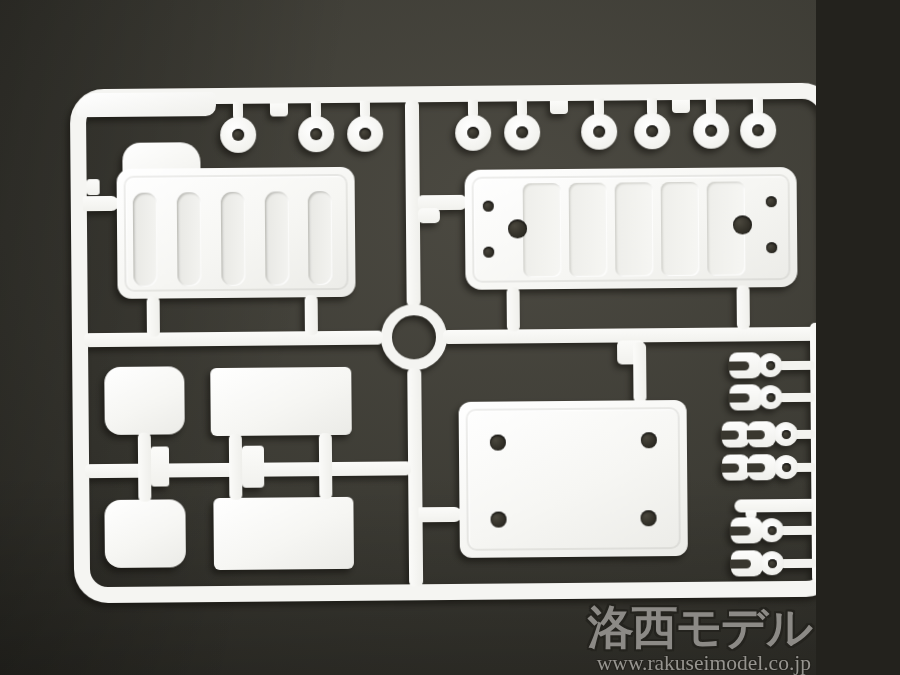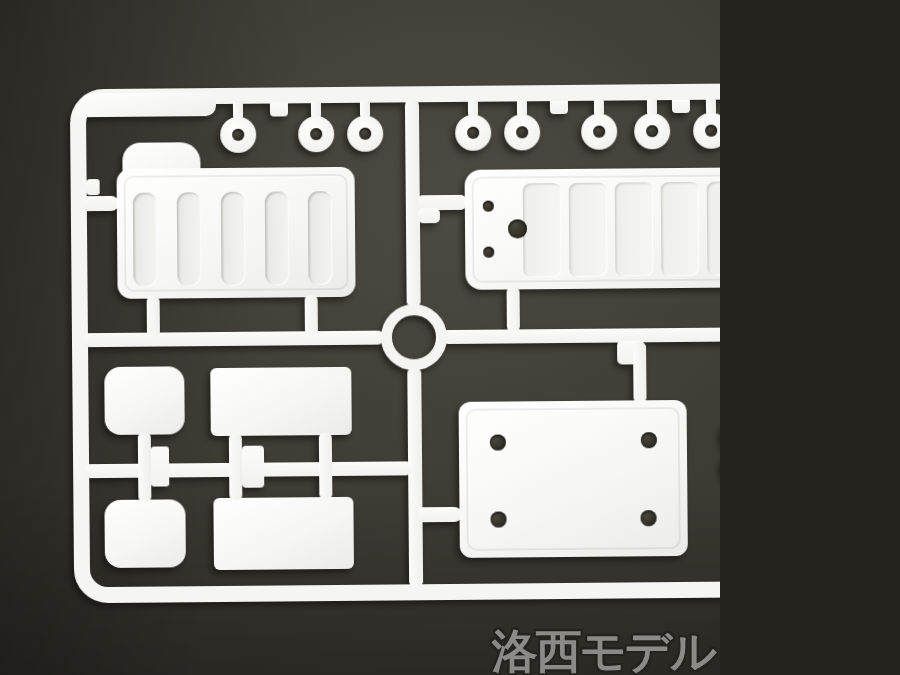--- a/index.html
+++ b/index.html
@@ -1,16 +1,16 @@
 <!DOCTYPE html>
 <html style="--wm-text: #908e8a; --wm-url-text: #9b9994; --wm-outline: #24231e;"><head>
 <meta charset="utf-8">
 <style>
   html,body{margin:0;padding:0;background:#23221d;}
-  #photo{position:relative;width:720px;height:675px;overflow:hidden;
+  #photo{position:relative;width:816px;height:675px;overflow:hidden;
     font-family:"Liberation Sans",sans-serif;
     background:
       linear-gradient(100deg, rgba(0,0,0,0.28) 0%, rgba(0,0,0,0) 38%),
       linear-gradient(0deg, rgba(0,0,0,0.22) 0%, rgba(0,0,0,0) 30%),
       radial-gradient(130% 115% at 63% 30%, #4c4a42 0%, #3b3a33 48%, #2d2c26 82%, #232219 100%);
   }
   #sprue{position:absolute;left:0;top:0;width:900px;height:675px;
     transform:rotate(-0.5deg);transform-origin:450px 340px;
     filter:drop-shadow(-3px 4px 3px rgba(12,11,8,0.55));}
   #sprue div{position:absolute;}
@@ -193,14 +193,15 @@
         <div class="shaft" style="left: 50px; top: 9px; width: 35px; height: 9px;"></div>
         <div class="fp" style="left: 0px; top: 0px; width: 32px; height: 26px;"></div>
         <div class="notch" style="left: -1px; top: 9px; width: 21px; height: 9px;"></div>
         <div class="eye" style="left: 29px; top: 1px; width: 24px; height: 24px;"></div>
         <div class="hole" style="left: 36.5px; top: 8.5px; width: 9px; height: 9px;"></div>
       </div>
     </div>
 
   <div id="watermark">
     <div id="wm-brand">洛西モデル</div>
+    <div id="wm-url">www.rakuseimodel.co.jp</div>
   </div>
 </div>
 
 </body></html>

